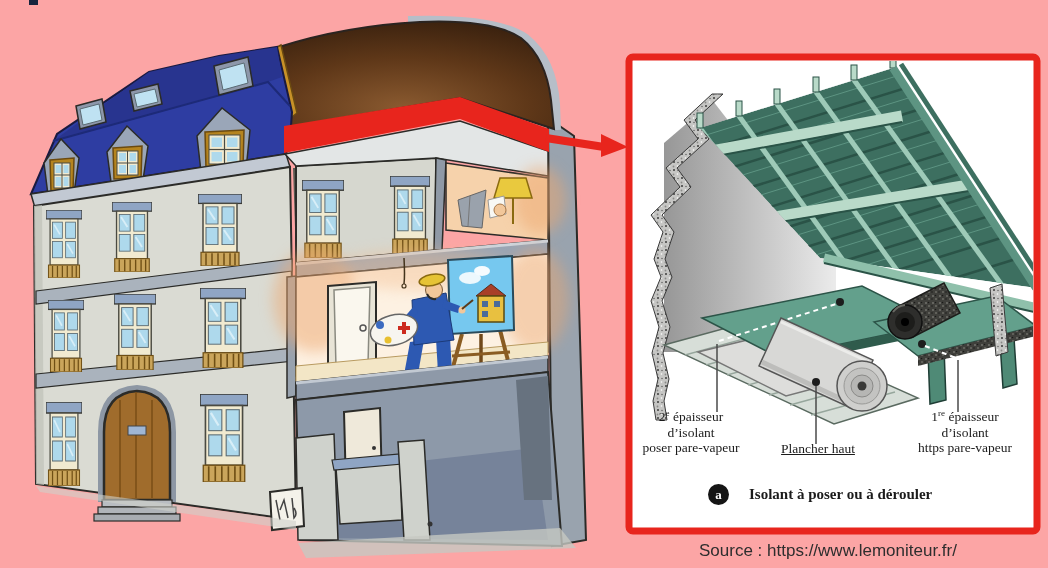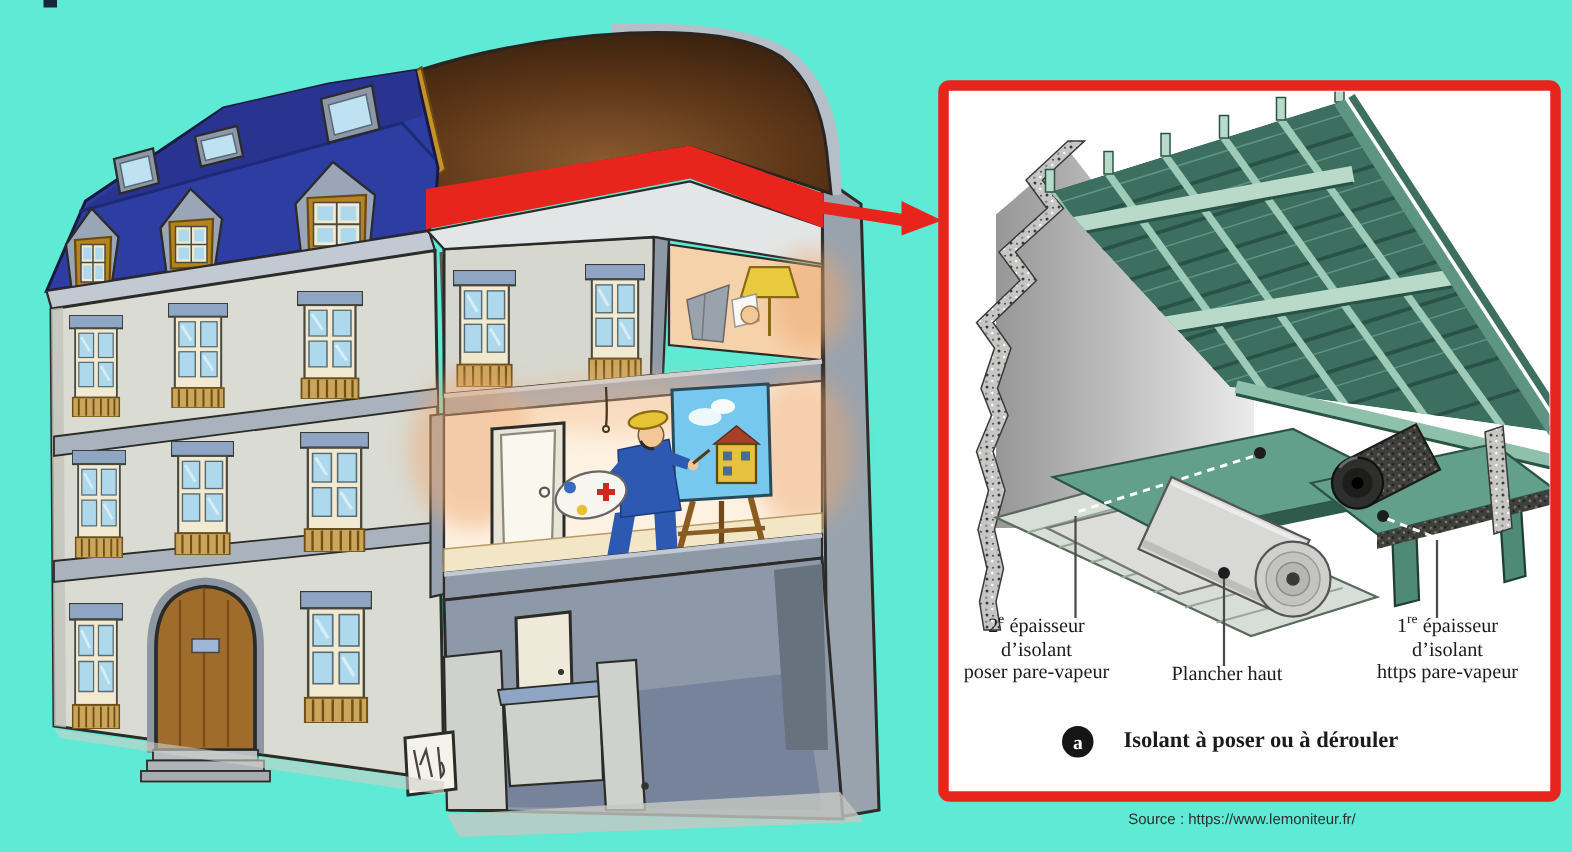--- a/index.html
+++ b/index.html
@@ -1,30 +1,30 @@
 <!DOCTYPE html>
 <html><head>
 <meta charset="utf-8">
 <style>
   html,body{margin:0;padding:0;background:#ffffff;}
-  #stage{position:relative;width:1048px;height:568px;background:#5eead4;overflow:hidden;
+  #stage{position:relative;width:1048px;height:568px;background:#fca5a5;overflow:hidden;
          font-family:"Liberation Serif",serif;}
   #stage svg{position:absolute;left:0;top:0;}
   .frag{position:absolute;left:29px;top:0;width:9px;height:5px;background:#16243e;}
   .label{position:absolute;text-align:center;color:#1b1b1b;
          font-family:"Liberation Serif",serif;font-size:13.5px;line-height:15.5px;}
   .label sup{font-size:9px;line-height:0;}
   .caption{position:absolute;left:708px;top:484px;display:flex;align-items:center;}
   .badge{display:inline-flex;align-items:center;justify-content:center;
          width:21px;height:21px;border-radius:50%;background:#151515;color:#ffffff;
          font-family:"Liberation Serif",serif;font-weight:bold;font-size:13px;}
   .caption-text{margin-left:20px;font-family:"Liberation Serif",serif;font-weight:bold;
          font-size:15px;color:#1b1b1b;}
   .source{position:absolute;left:622px;top:541px;width:412px;text-align:center;
-          font-family:"Liberation Sans",sans-serif;font-size:10px;color:#2e2e2e;}
+          font-family:"Liberation Sans",sans-serif;font-size:17px;color:#2e2e2e;}
 </style>
 </head>
 <body>
 
 <div id="stage">
 
   <div class="frag"></div>
 
   <svg width="1048" height="568" viewBox="0 0 1048 568">
     <defs>
@@ -391,21 +391,21 @@
   </svg>
 
   <div class="label" style="left:633px;top:409px;width:116px;">
     <div>
       <span>2</span><sup>e</sup><span> épaisseur</span>
     </div>
     <div>d’isolant</div>
     <div>poser pare-vapeur</div>
   </div>
 
-  <div class="label" style="left:768px;top:441px;width:100px;">Plancher haut</div>
+  <div class="label" style="left:768px;top:441px;width:100px;text-decoration:underline;">Plancher haut</div>
 
   <div class="label" style="left:906px;top:409px;width:118px;">
     <div>
       <span>1</span><sup>re</sup><span> épaisseur</span>
     </div>
     <div>d’isolant</div>
     <div>https pare-vapeur</div>
   </div>
 
   <div class="caption">

